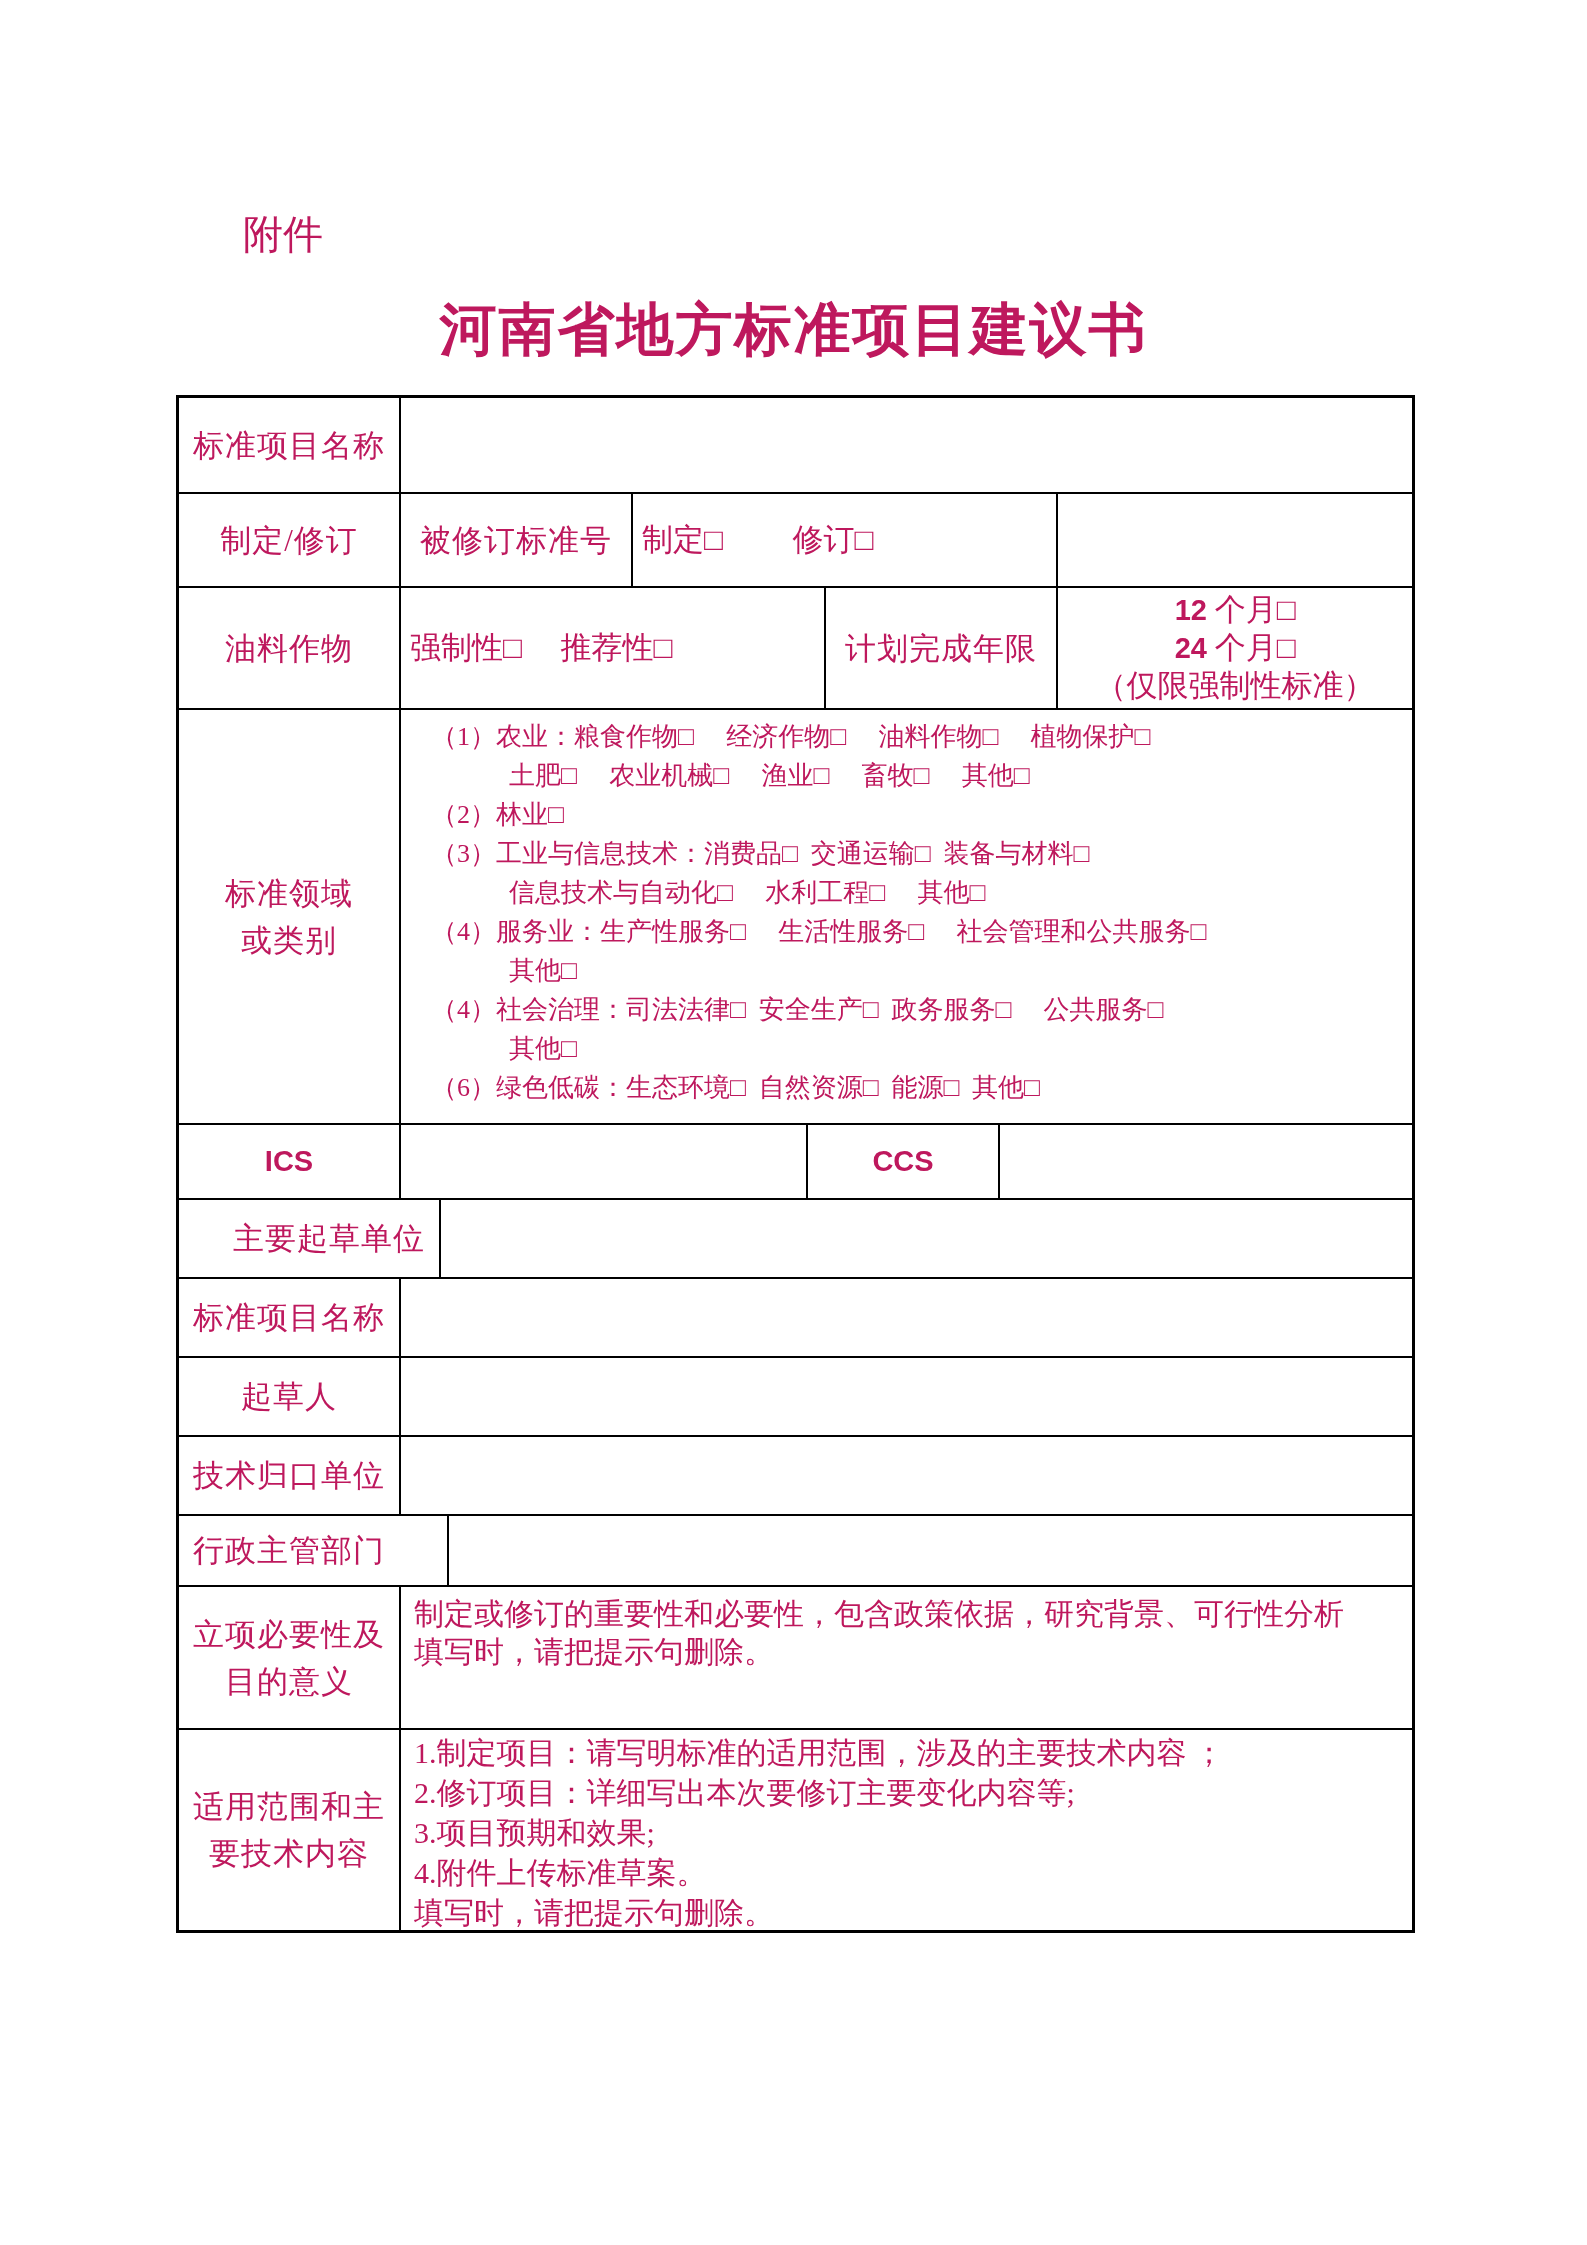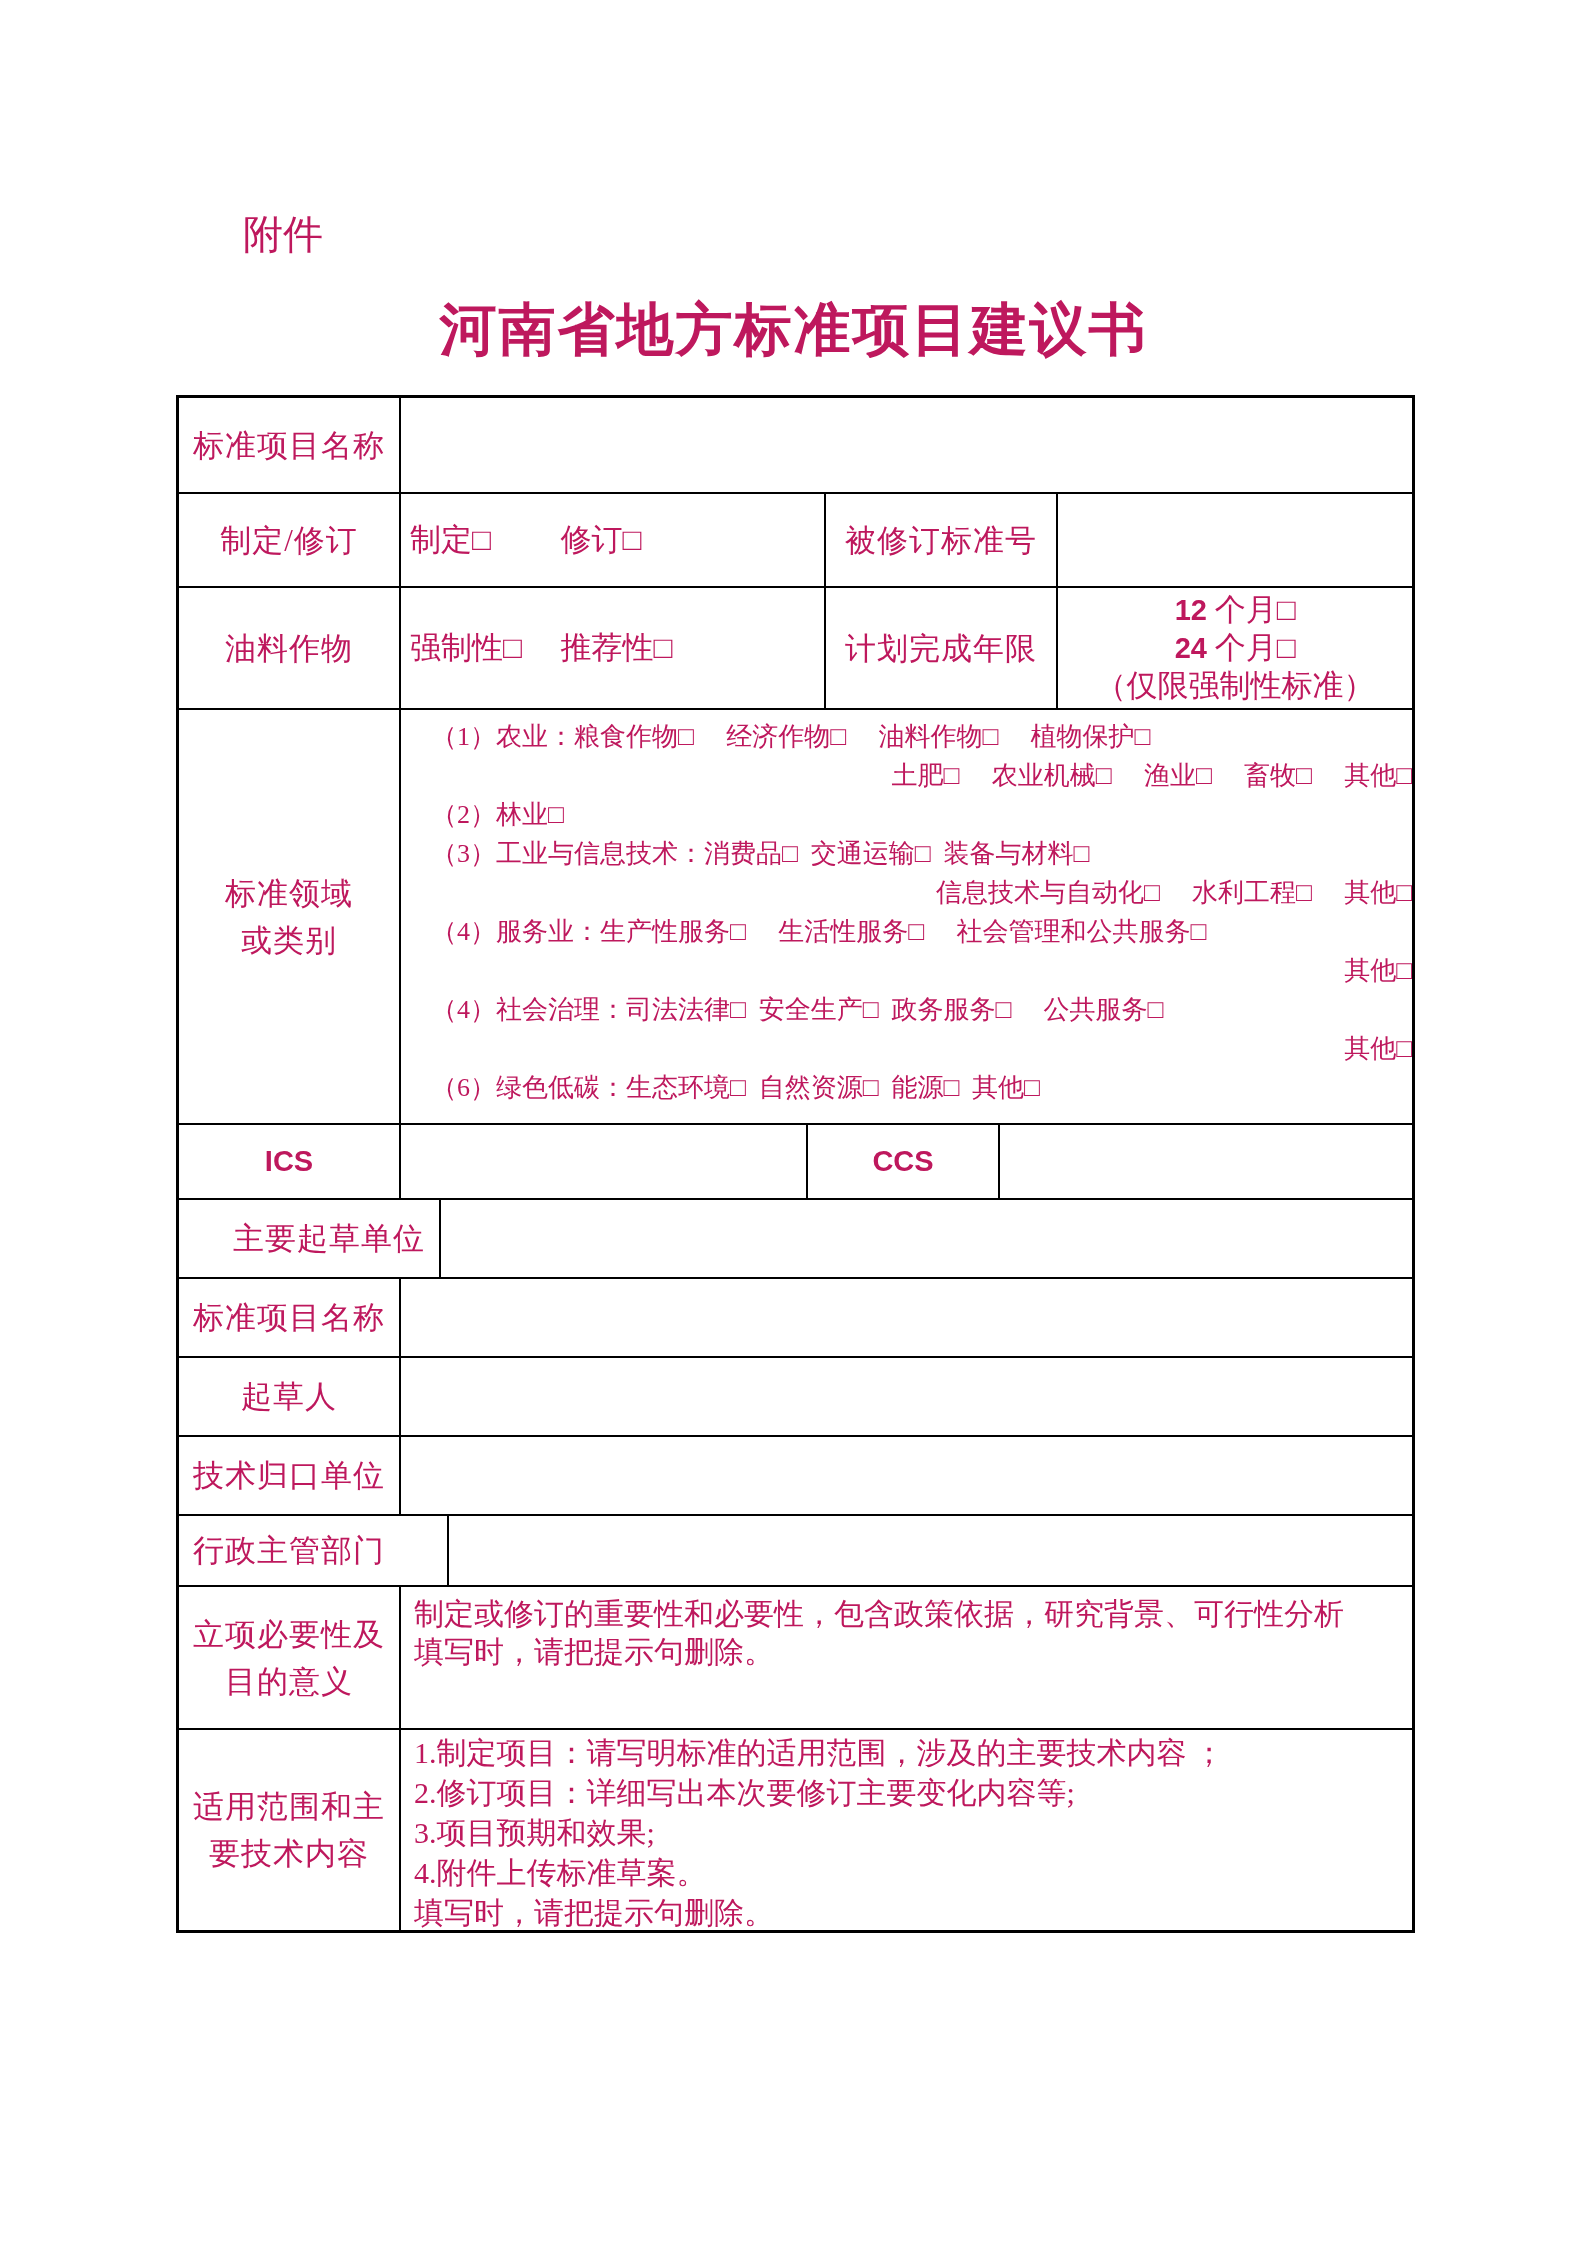--- a/index.html
+++ b/index.html
@@ -51,21 +51,21 @@
     white-space:pre-wrap;
   }
   .deadline{align-items:center;line-height:38px;white-space:pre-wrap;}
   .num{font-family:"Liberation Sans","DejaVu Sans",sans-serif;font-weight:700;font-size:29px;}
   .ics-label{font-family:"Liberation Sans","DejaVu Sans",sans-serif;font-weight:600;font-size:29px;letter-spacing:0;}
   .cat-cell{justify-content:flex-start;padding-top:7px;}
   .cat-line{
     font-size:26px;line-height:39px;
     padding-left:30px;white-space:pre-wrap;
   }
-  .cat-line.indent{padding-left:76px;text-align:right;}
+  .cat-line.indent{padding-left:108px;}
   .text-cell{justify-content:flex-start;padding:8px 14px 0 13px;}
   .text-line{font-size:30px;line-height:38px;white-space:pre-wrap;}
   .scope-cell{padding-top:3px;}
   .scope-cell .text-line{line-height:40px;}
   
   .r1{height:94px;}  .r2{height:92px;}  .r3{height:120px;}
   .r4{height:413px;} .r5{height:73px;}
   .r6{height:77px;padding-left:40px;}  .r7{height:77px;}  .r8{height:77px;}
   .r9{height:77px;}  .r10{height:69px;gap:48px;}
   .r11{height:141px;} .r12{height:200px;}
@@ -84,22 +84,22 @@
 
   <div class="tbl">
 
     <div class="row r1">
       <div class="cell label w-label">标准项目名称</div>
       <div class="cell grow"></div>
     </div>
 
     <div class="row r2">
       <div class="cell label w-label">制定/修订</div>
+      <div class="cell label c3a">被修订标准号</div>
       <div class="cell options c2a">制定□　　 修订□</div>
-      <div class="cell label c3a">被修订标准号</div>
       <div class="cell grow"></div>
     </div>
 
     <div class="row r3">
       <div class="cell label w-label">油料作物</div>
       <div class="cell options c2a">强制性□　 推荐性□</div>
       <div class="cell label c3a">计划完成年限</div>
       <div class="cell deadline grow">
         <div><span class="num">12</span><span> 个月□</span></div>
         <div><span class="num">24</span><span> 个月□</span></div>

